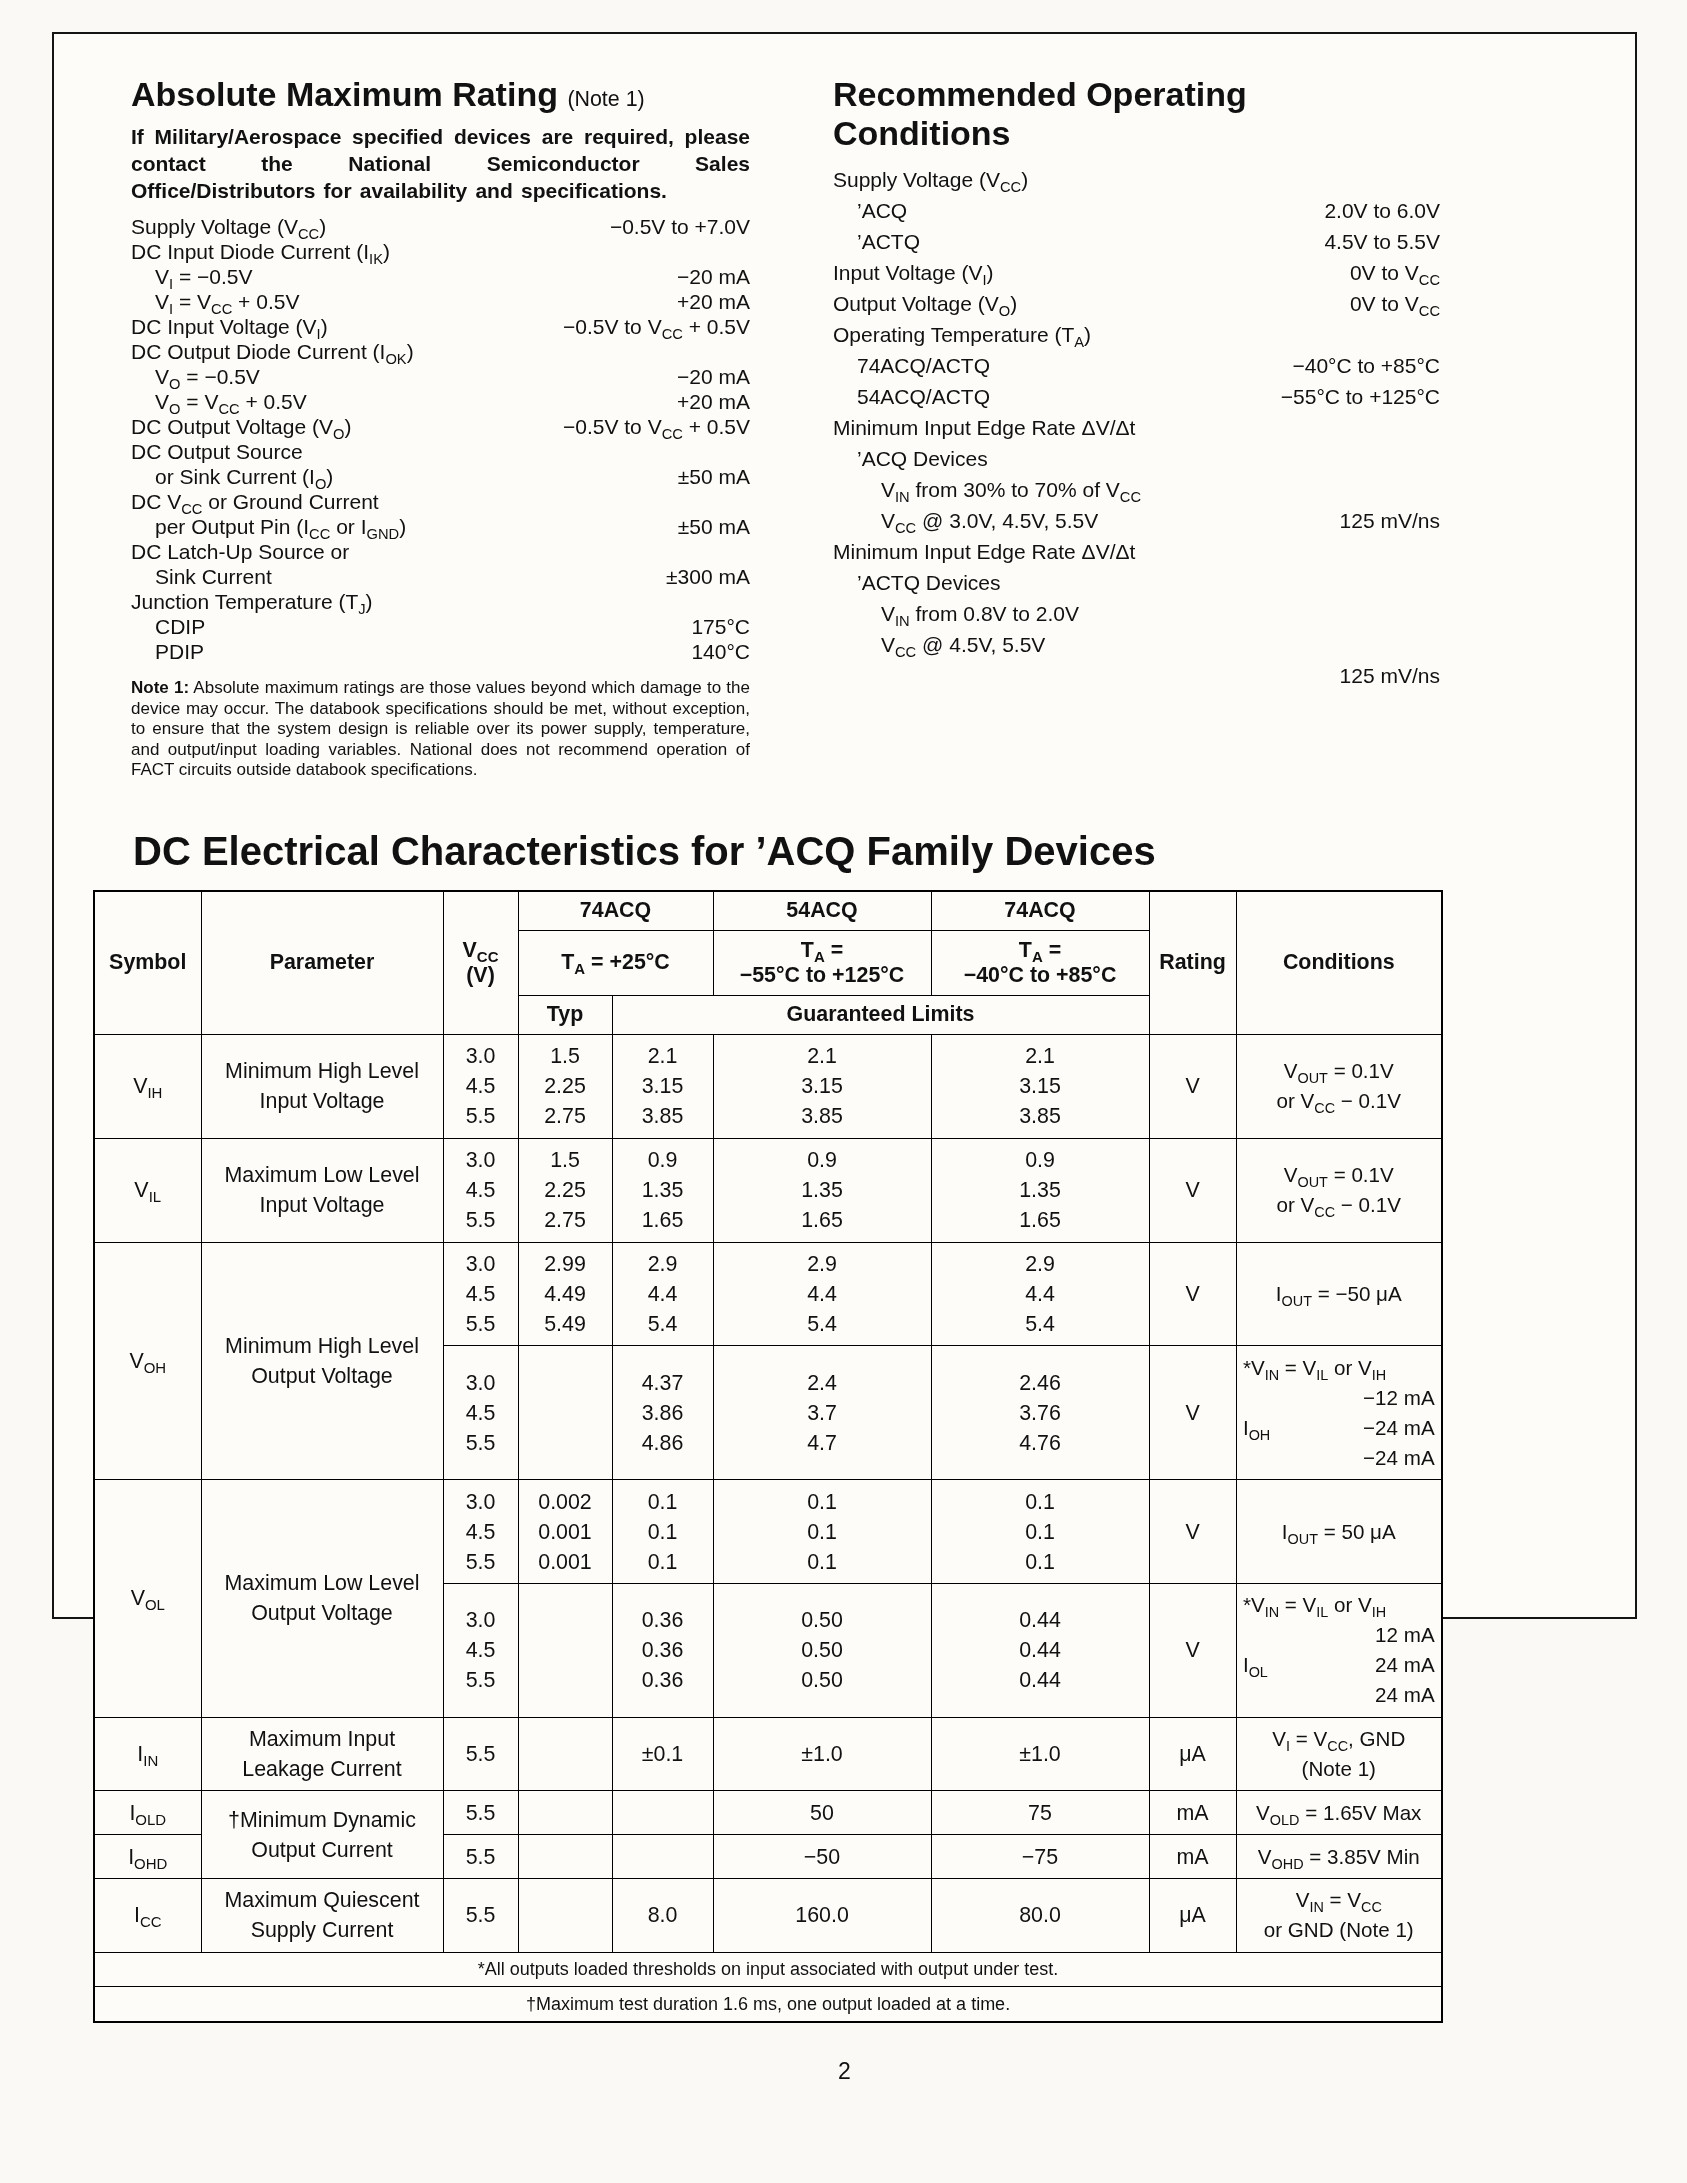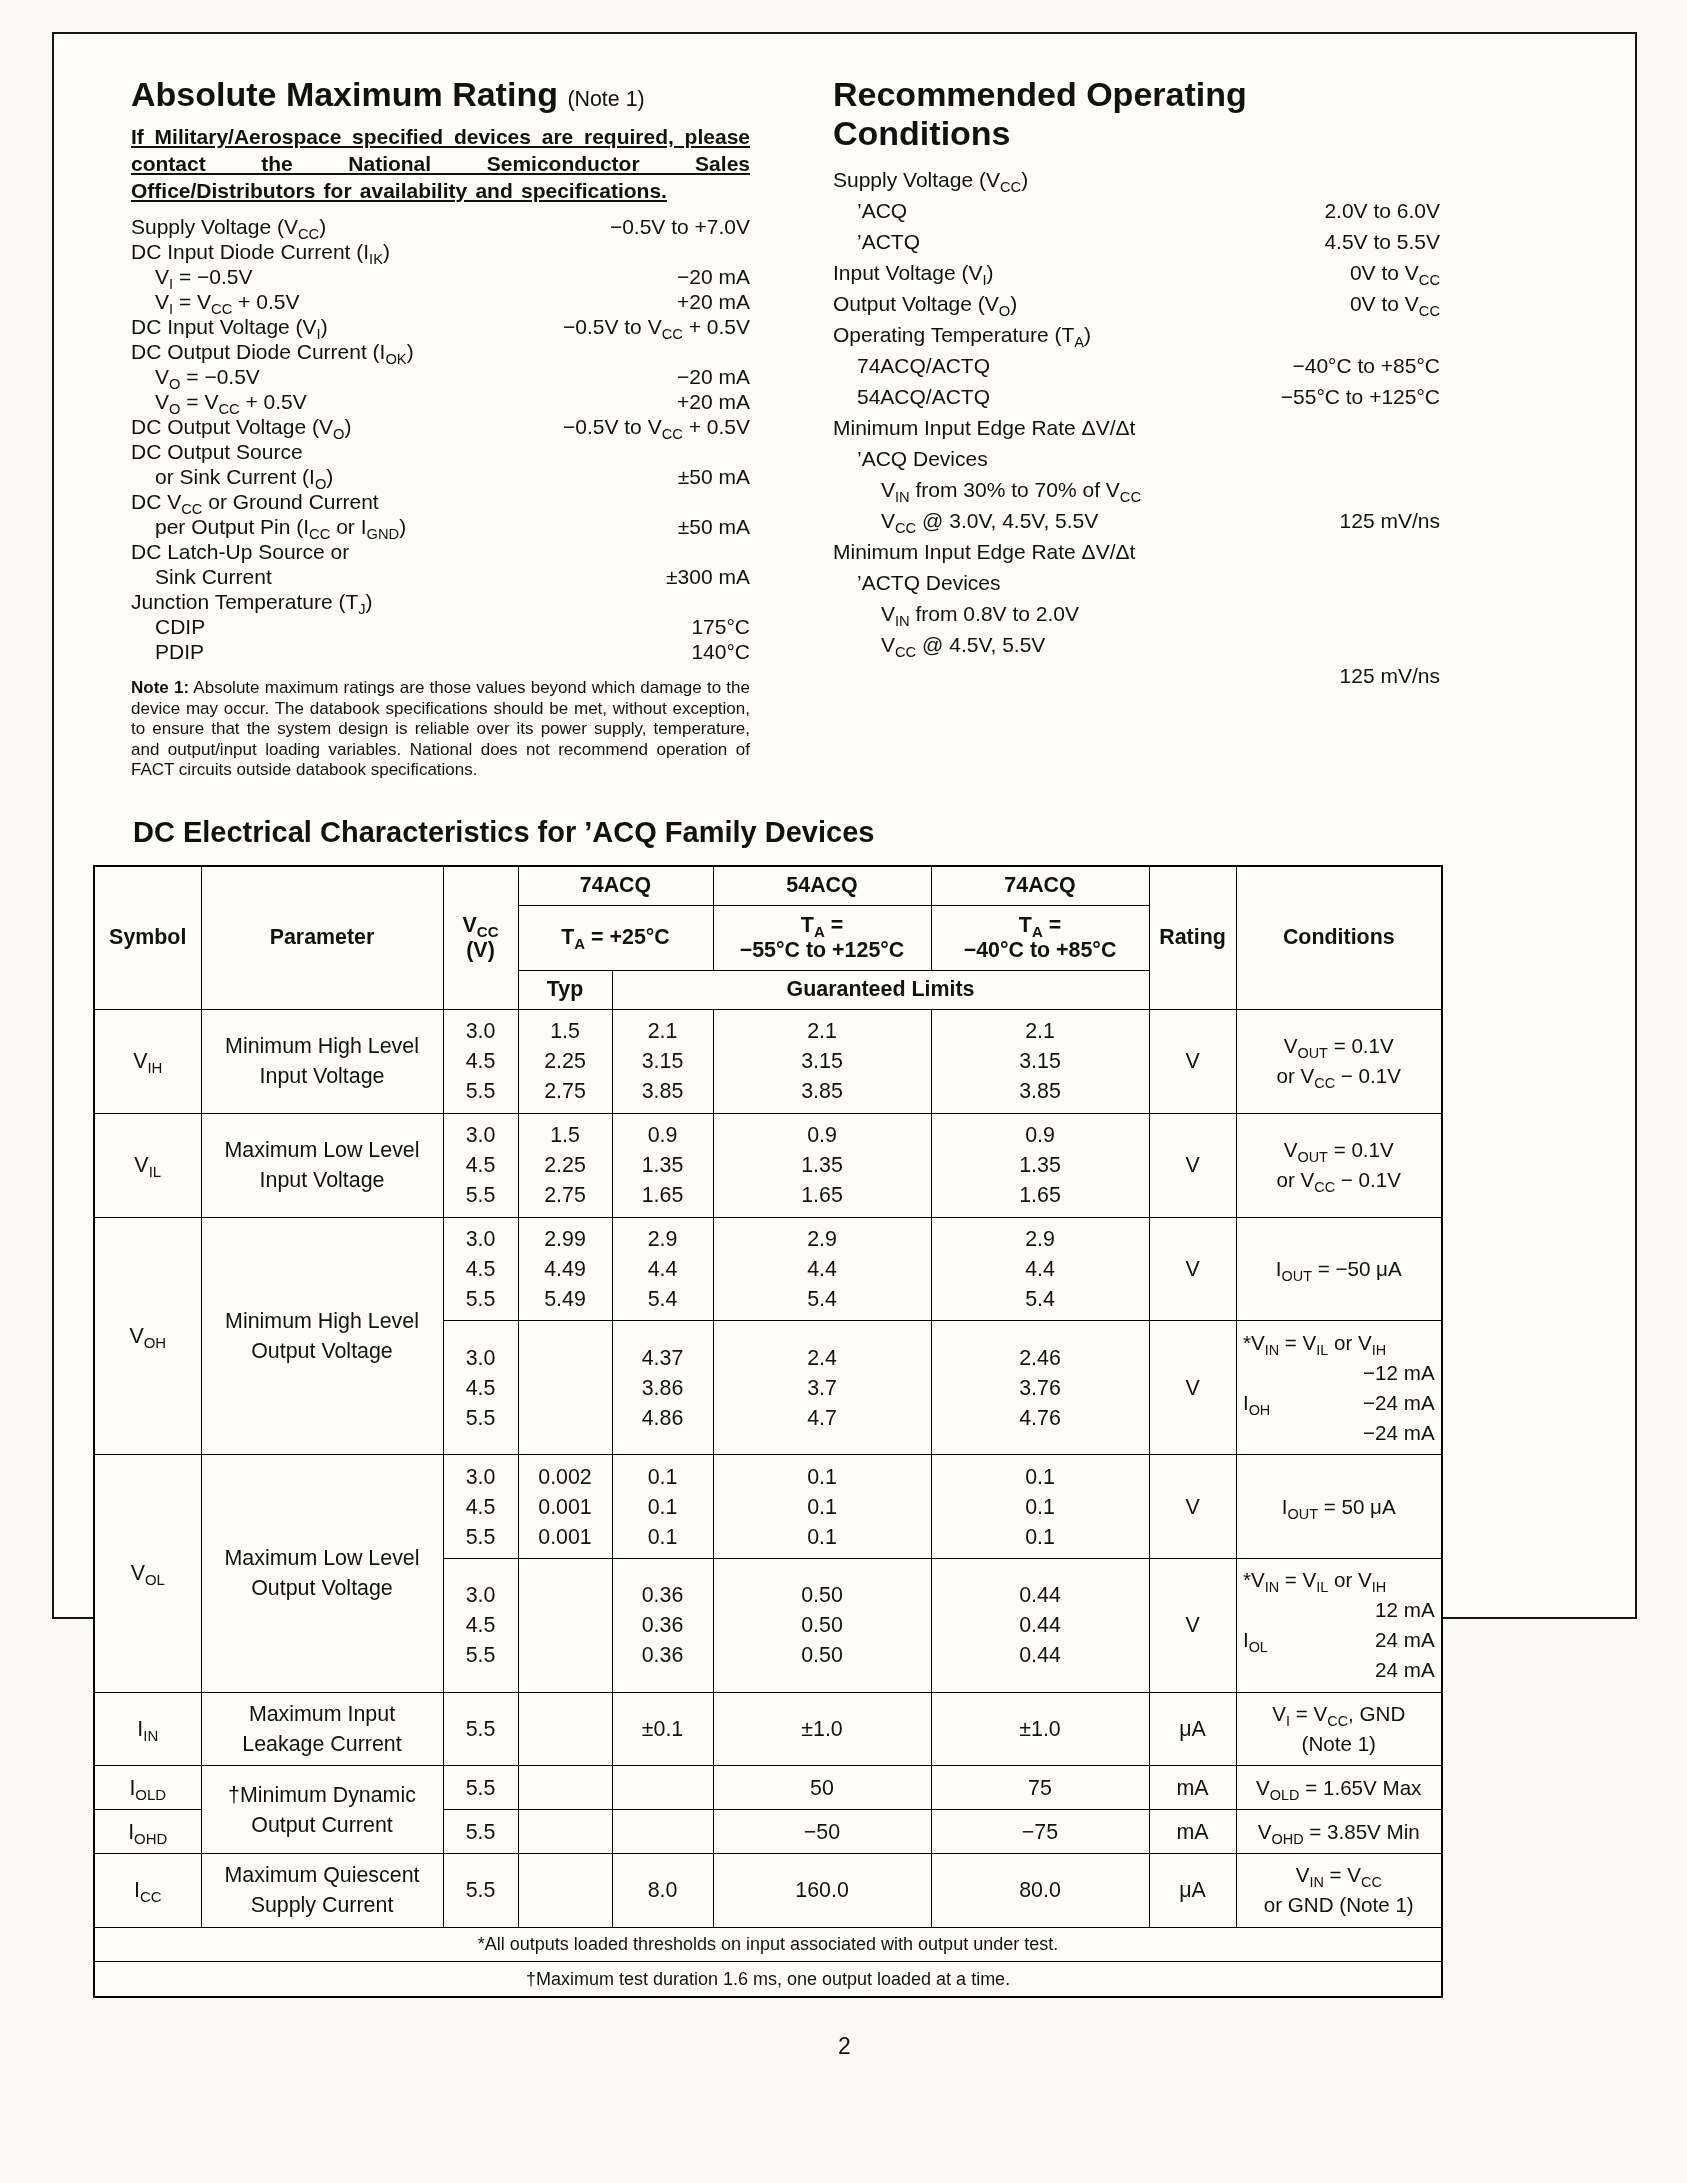--- a/index.html
+++ b/index.html
@@ -24,40 +24,39 @@
   .col-r { flex: 1; min-width: 0; }
   h1.sec-title { font-size: 34px; font-weight: 700; line-height: 1.14; letter-spacing: 0; }
   .title-note { font-size: 21.4px; font-weight: 400; }
   .intro {
     margin-top: 9.5px;
     font-weight: 700;
     font-size: 21px;
     line-height: 27px;
     text-align: justify;
     word-spacing: 2.4px;
-    text-decoration: underline;
   }
   .spec-list { margin-top: 9.5px; }
   .spec-row { display: flex; align-items: baseline; font-size: 21px; text-align: right; }
   .col-l .spec-row { line-height: 25px; }
   .col-r .spec-row { line-height: 31px; }
   .spec-label { white-space: nowrap; }
   .spec-label.i1 { padding-left: 24px; }
   .spec-label.i2 { padding-left: 48px; }
   .spec-value { margin-left: auto; white-space: nowrap; padding-left: 9.5px; }
   .note {
     margin-top: 14.3px;
     font-size: 17px;
     line-height: 20.6px;
     text-align: justify;
   }
   .col-r h1.sec-title { margin-bottom: 11px; }
   sub { font-size: 70%; line-height: 0; }
   
-  h2.dc-title { font-size: 29px; font-weight: 700; margin: 35px 0 16px 79px; }
+  h2.dc-title { font-size: 40px; font-weight: 700; margin: 48px 0 16px 79px; }
   table.dc {
     border-collapse: collapse;
     table-layout: fixed;
     width: 1350px;
     margin-left: 39px;
     border: 2.4px solid #000;
     font-size: 21.4px;
     background: #fdfcf9;
   }
   table.dc th, table.dc td { border: 1.6px solid #000; }

